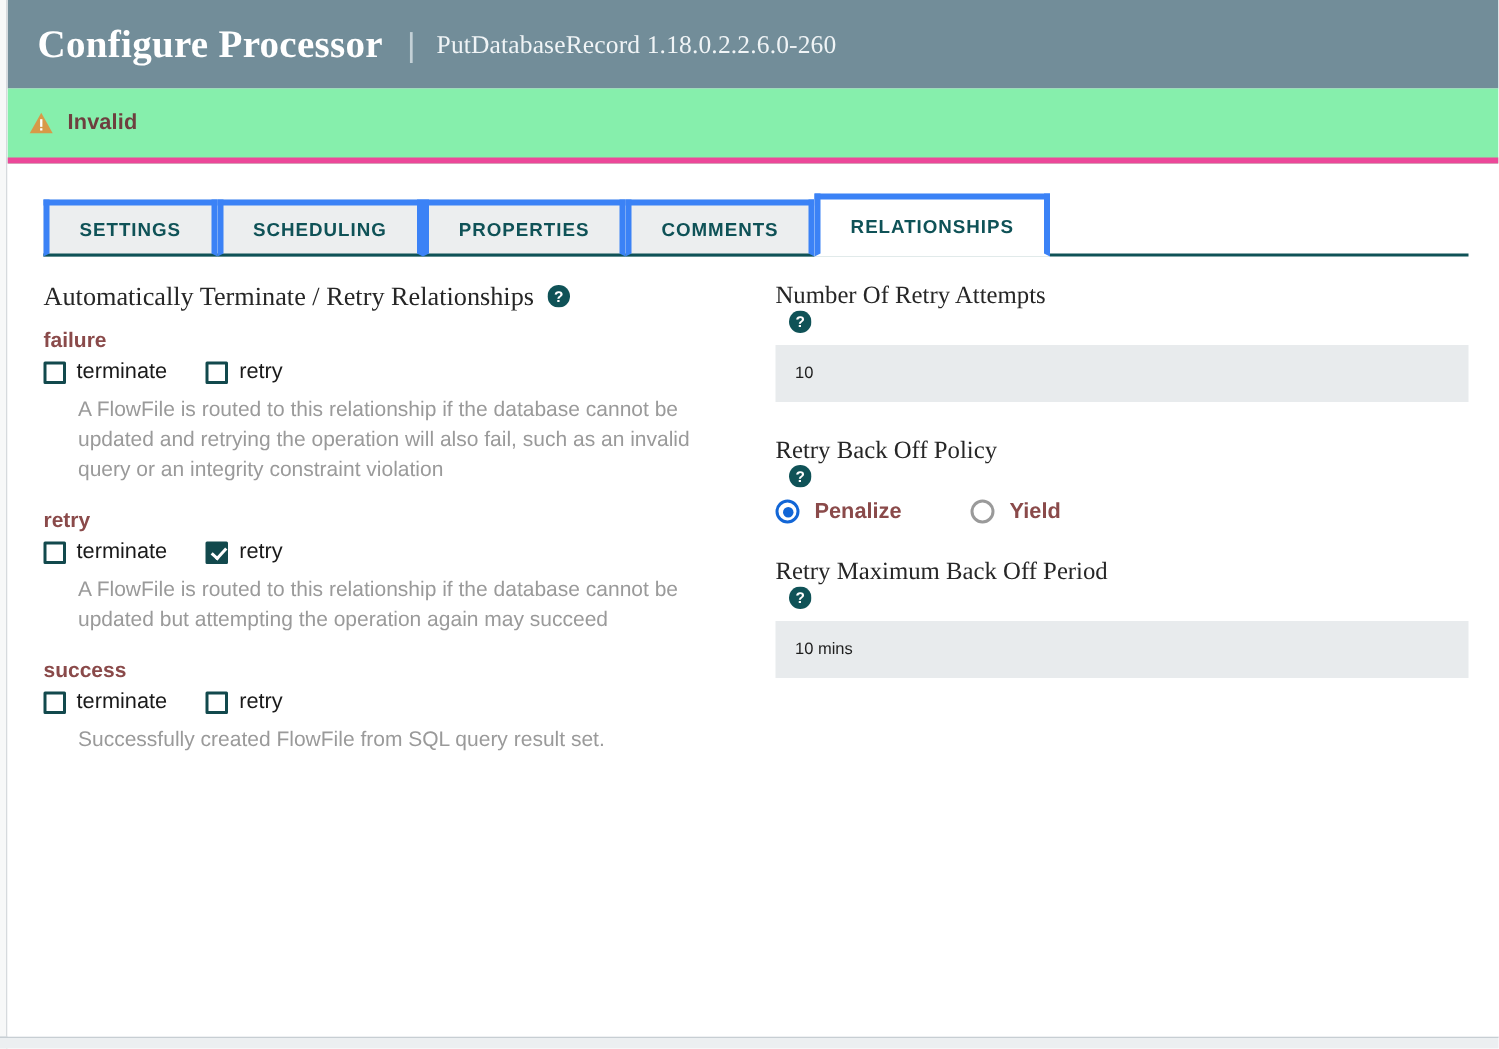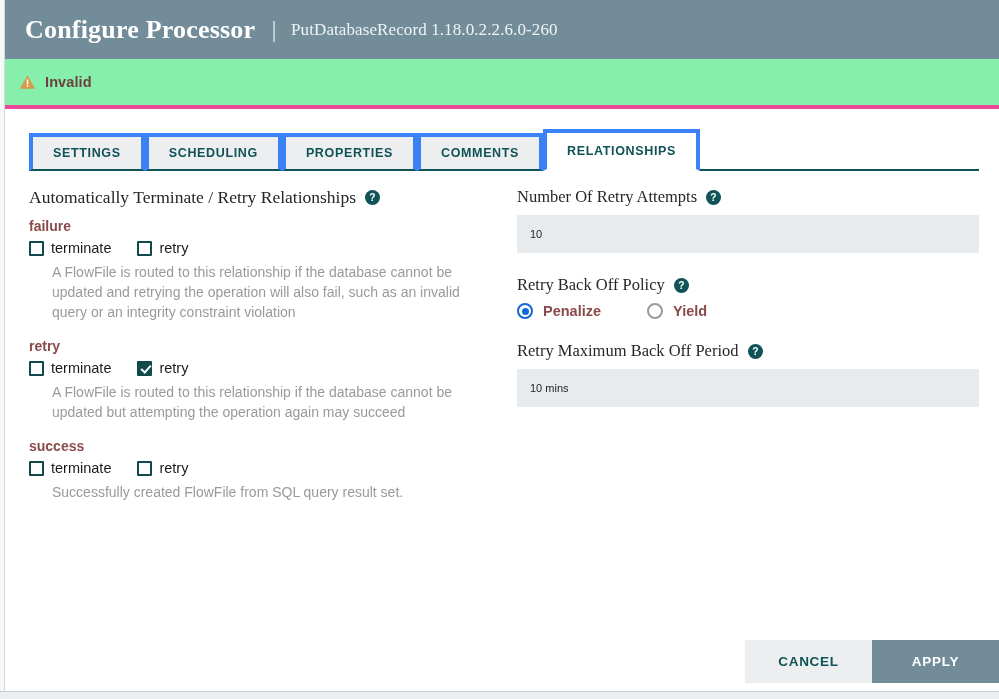--- a/index.html
+++ b/index.html
@@ -228,22 +228,23 @@
     max-width: 440px;
   }
 
   
   .field { margin-bottom: 22px; }
   .field-label {
     font-family: "Liberation Serif", serif;
     font-size: 16.5px;
     color: #262626;
     display: flex;
-    align-items: center;
+    align-items: flex-start;
     margin-bottom: 8px;
+    flex-direction: column;
   }
   .field-input {
     height: 38px;
     background: #e8ebed;
     border: none;
     display: flex;
     align-items: center;
     padding-left: 13px;
     font-size: 11px;
     color: #1f1f1f;
@@ -447,18 +448,14 @@
             <circle cx="8" cy="8" r="8" fill="#0f5257"></circle>
             <text x="8" y="12" font-family="Liberation Sans, sans-serif" font-size="11" font-weight="bold" fill="#ffffff" text-anchor="middle">?</text>
           </svg>
         </div>
         <div class="field-input">10 mins</div>
       </div>
 
     </div>
   </div>
 
-  <div class="dlg-footer">
-    <div class="btn btn-cancel">CANCEL</div>
-    <div class="btn btn-apply">APPLY</div>
-  </div>
 
 </div>
 
 </body></html>

